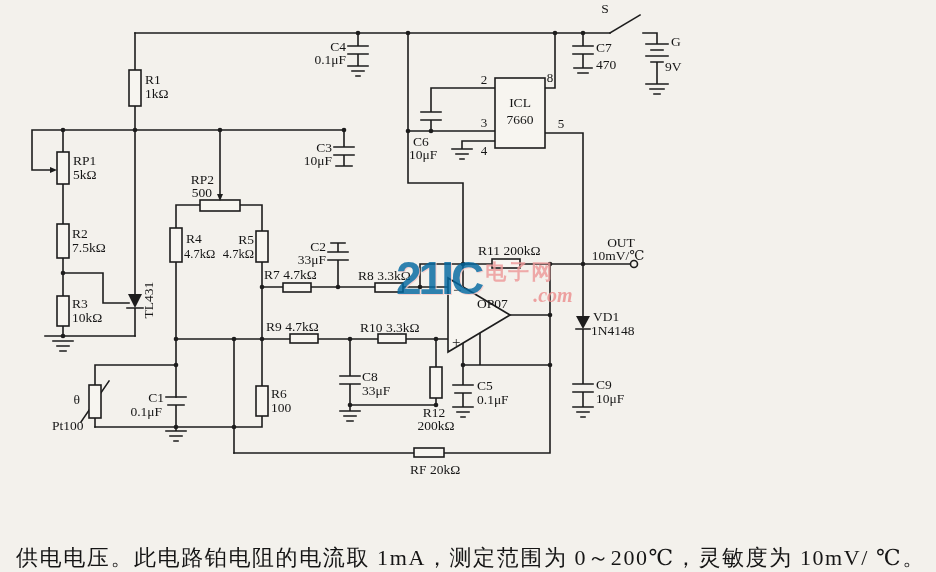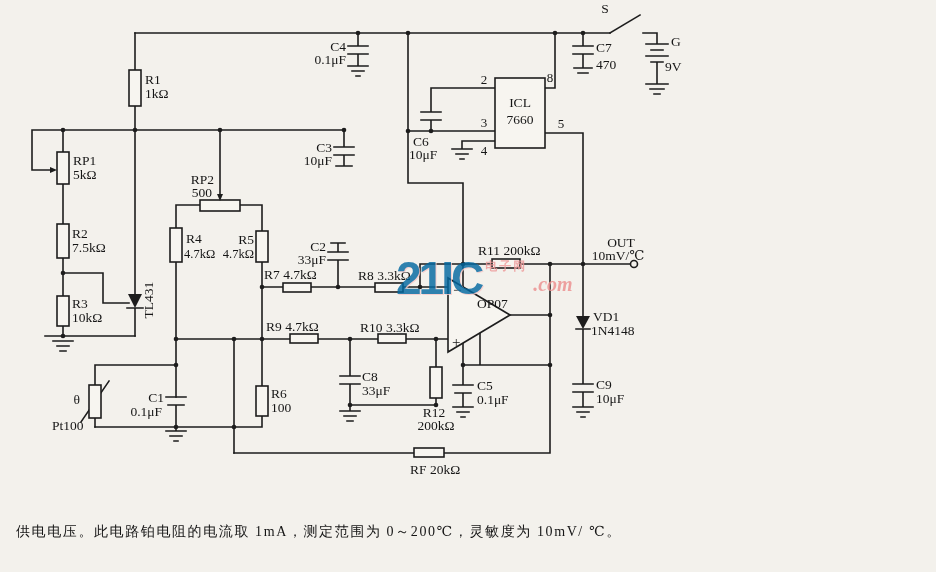--- a/index.html
+++ b/index.html
@@ -24,34 +24,34 @@
   .mid{text-anchor:middle;}
   .end{text-anchor:end;}
   
   .wm{position:absolute;left:396px;top:258px;display:flex;align-items:flex-start;
       pointer-events:none;opacity:.82;}
   .wm-big{font-family:"Liberation Sans","DejaVu Sans",sans-serif;font-weight:bold;
       font-size:46px;line-height:40px;color:#0369a1;letter-spacing:-3px;
       text-shadow:1px 1px 0 #f7c9c9;}
   .wm-side{display:flex;flex-direction:column;margin-left:4px;}
   .wm-cn{font-family:"Liberation Sans","DejaVu Sans",sans-serif;font-weight:bold;
-      font-size:12px;color:#ee9a9a;letter-spacing:2px;}
+      font-size:21px;color:#ee9a9a;letter-spacing:2px;}
   .wm-com{font-family:"Liberation Serif","DejaVu Serif",serif;font-style:italic;
       font-weight:bold;font-size:20px;color:#ec8f8f;line-height:18px;margin-left:48px;}
   
   .col{
     position:absolute;left:706px;top:11px;width:227px;
     font-size:17.5px;line-height:29.9px;letter-spacing:3.2px;
     text-align:justify;text-justify:inter-character;
     text-indent:58px;color:#151515;
   }
   .col b{font-weight:bold;}
   .bottomline{
-    position:absolute;left:16px;top:523px;width:780px;
-    font-size:14px;letter-spacing:1.6px;color:#151515;white-space:nowrap;
+    position:absolute;left:16px;top:543px;width:780px;
+    font-size:22px;letter-spacing:1.6px;color:#151515;white-space:nowrap;
   }
 </style>
 </head>
 <body>
 
 <div class="page">
 
   <div class="schematic">
     <svg width="692" height="515" viewBox="0 0 692 515">
 

